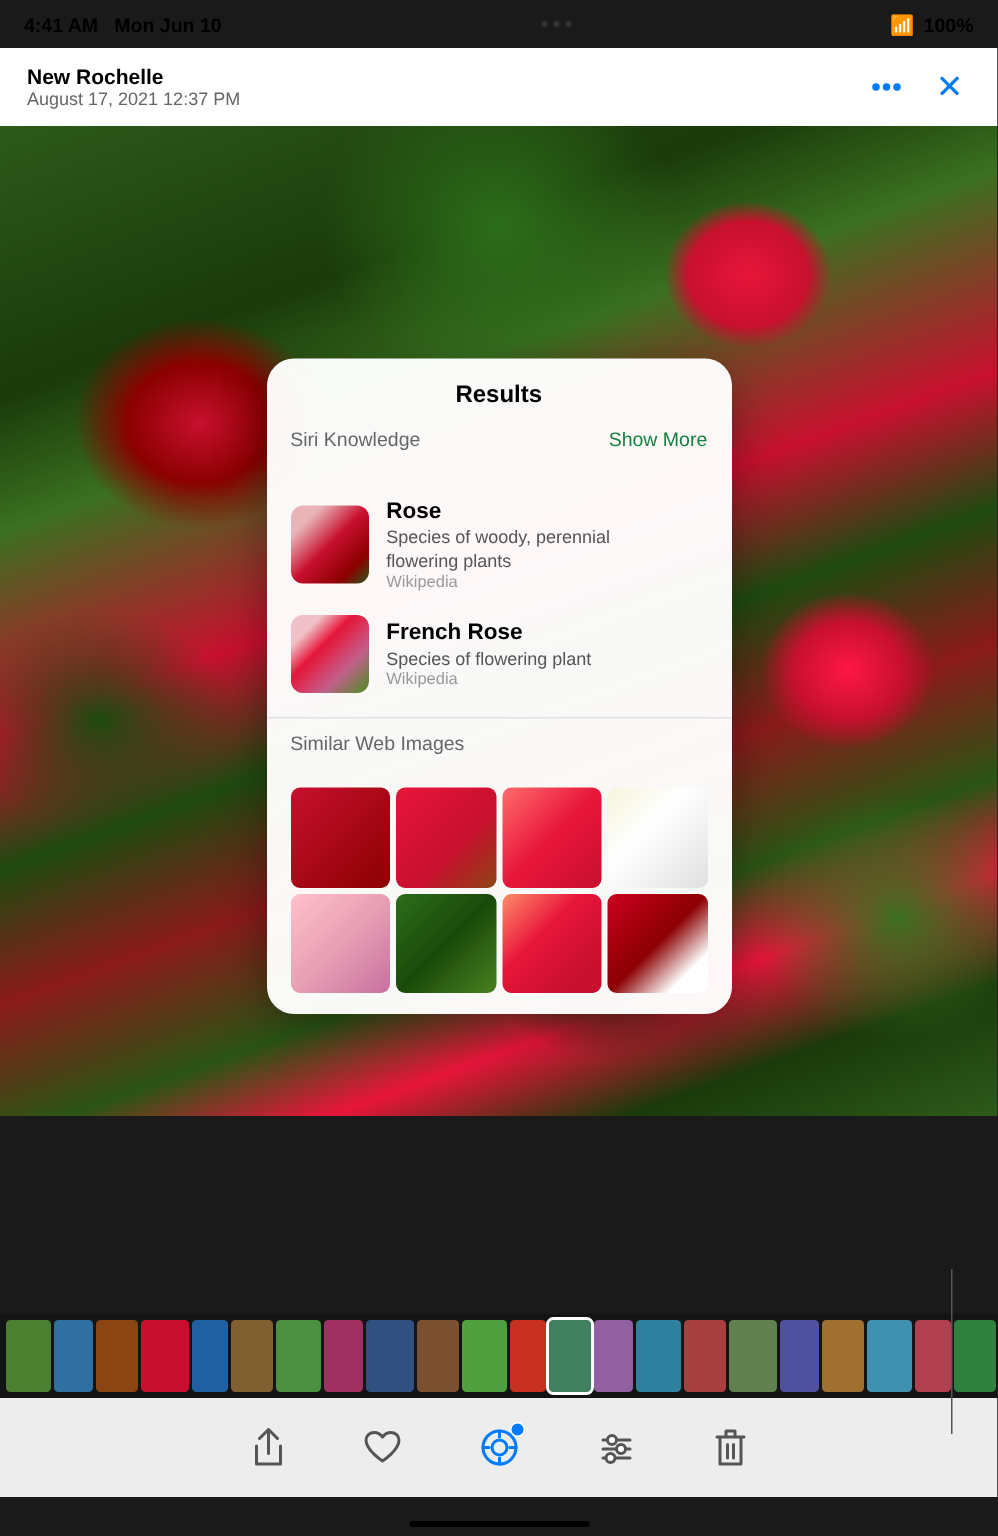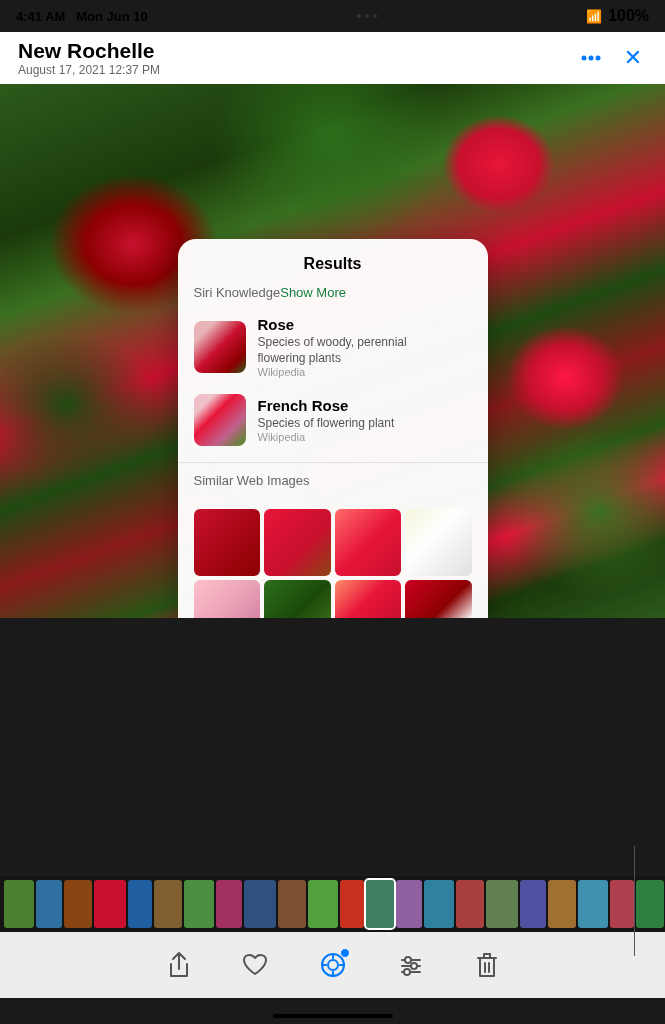--- a/index.html
+++ b/index.html
@@ -51,21 +51,21 @@
       height: 52px;
       display: flex;
       align-items: center;
       justify-content: space-between;
       padding: 0 18px;
       background: #fff;
       z-index: 50;
     }
     .header-title-block {}
     .header-title {
-      font-size: 21px;
+      font-size: 14px;
       font-weight: 700;
       color: #000;
     }
     .header-subtitle {
       font-size: 12px;
       color: #666;
     }
     .header-actions {
       display: flex;
       gap: 14px;
@@ -76,21 +76,21 @@
       display: flex; align-items: center; justify-content: center;
       cursor: pointer;
       color: #007AFF;
       font-size: 18px;
     }
 
     
     .photo-area {
       position: absolute;
       top: 84px; left: 0; right: 0;
-      height: 534px;
+      height: 660px;
       background: linear-gradient(
         160deg,
         #2d5a1b 0%, #1a3a0a 20%,
         #3a7020 30%, #c8102e 45%,
         #1e4a10 55%, #8b1a1a 65%,
         #2a5515 75%, #e8153a 82%,
         #1a3a0a 90%, #2d5a1b 100%
       );
       overflow: hidden;
     }
@@ -125,24 +125,24 @@
     }
     .results-title {
       text-align: center;
       font-size: 16px;
       font-weight: 600;
       color: #000;
       margin-bottom: 12px;
     }
     .siri-knowledge-header {
       display: flex;
-      justify-content: flex-start;
+      justify-content: space-between;
       align-items: center;
       padding: 0 16px;
-      margin-bottom: 8px;
+      margin-bottom: 24px;
     }
     .siri-knowledge-label {
       font-size: 13px;
       color: #666;
     }
     .show-more-btn {
       font-size: 13px;
       color: #15803d;
       cursor: pointer;
     }
@@ -319,21 +319,21 @@
     &nbsp;
     <span>Mon Jun 10</span>
   </span>
   <div class="status-center">
     <div class="status-dot"></div>
     <div class="status-dot"></div>
     <div class="status-dot"></div>
   </div>
   <div class="status-right">
     <span style="font-size:13px;">📶</span>
-    <span style="font-size:16px; font-weight:600;">
+    <span style="font-size:13px; font-weight:600;">
       <span>100%</span>
     </span>
   </div>
 </div>
 
 <div class="header">
   <div class="header-title-block">
     <div class="header-title">New Rochelle</div>
     <div class="header-subtitle">August 17, 2021  12:37 PM</div>
   </div>

